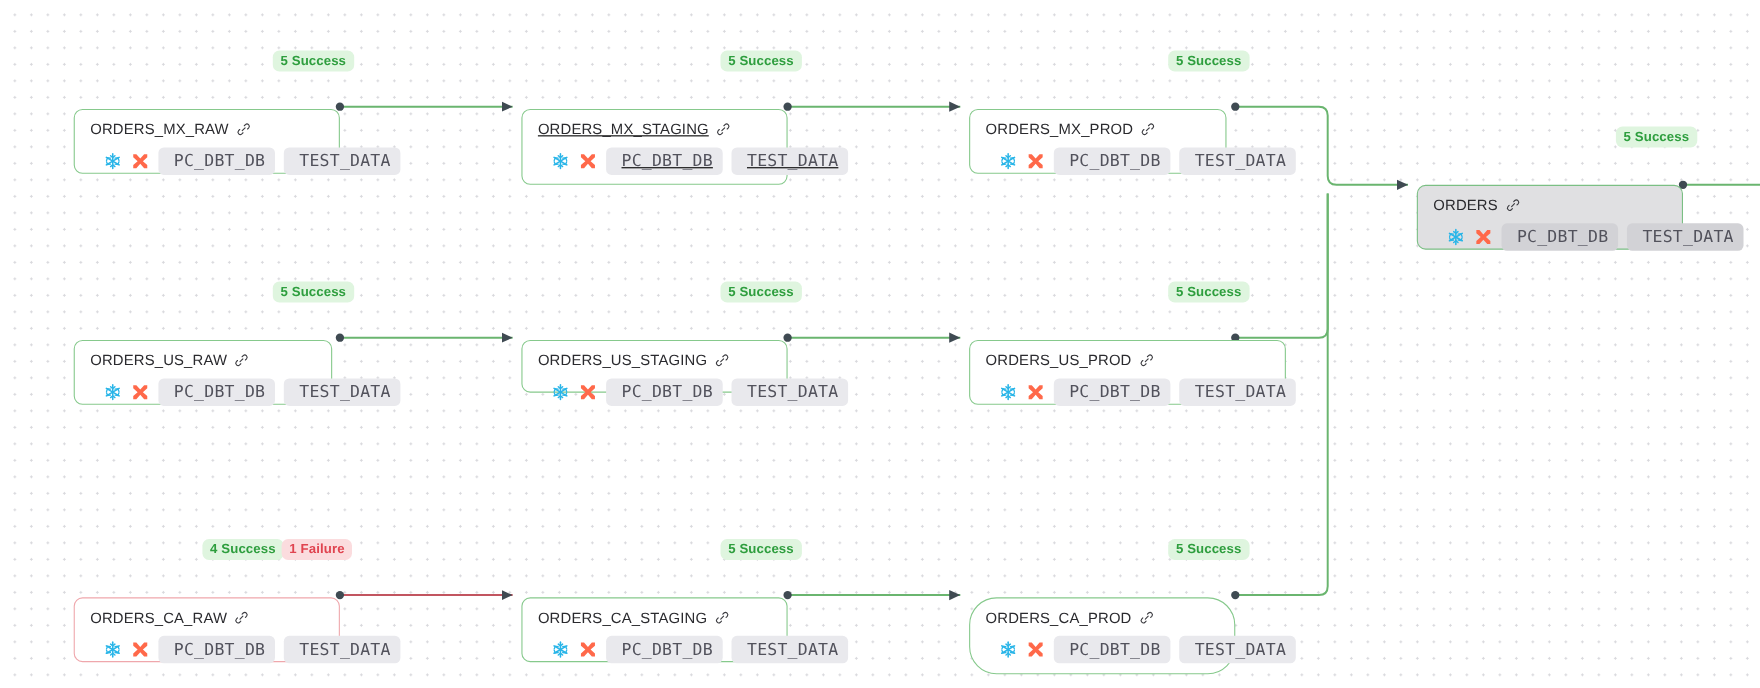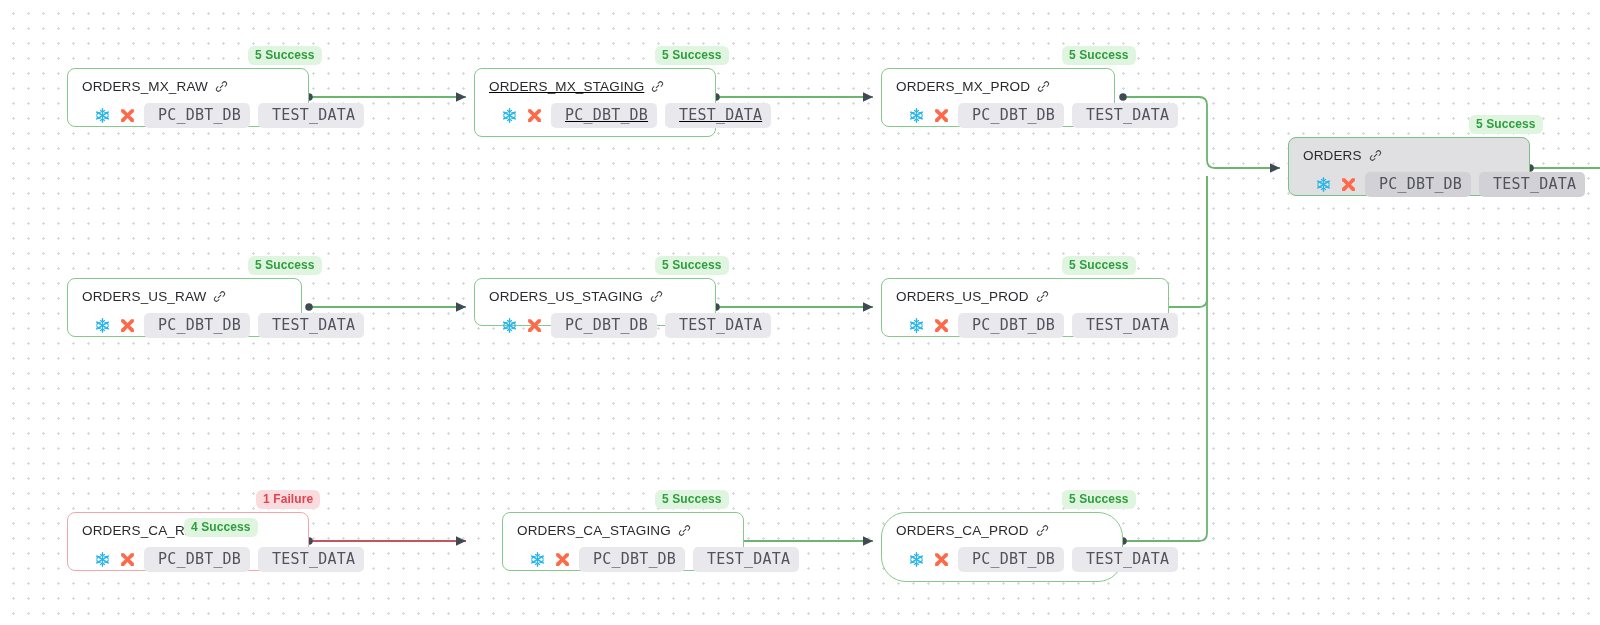--- a/index.html
+++ b/index.html
@@ -26,20 +26,21 @@
     pointer-events: none;
   }
   .node {
     position: absolute;
     box-sizing: border-box;
     border-radius: 8px;
     background: #ffffff;
     border: 1px solid #86c98c;
     padding: 10px 14px 11px 14px;
     z-index: 4;
+    margin-top: 31px;
   }
   .node.failed {
     border-color: #efa7ac;
   }
   .node.selected {
     background: #e0e0e2;
     border: 1px solid #7bbf84;
   }
   .node-title-row {
     display: flex;
@@ -425,21 +426,21 @@
           <span class="dbt-icon">
             <svg viewBox="0 0 24 24" width="17" height="17">
               <path d="M3.0 3.0 L7.0 3.0 L12 8.6 L17 3.0 L21 3.0 L21 7.0 L15.4 12 L21 17 L21 21 L17 21 L12 15.4 L7 21 L3 21 L3 17 L8.6 12 L3 7.0 Z" fill="#ff694a"></path>
               <circle cx="12" cy="12" r="1.9" fill="#ff694a"></circle>
             </svg>
           </span>
           <span class="tag">PC_DBT_DB</span>
           <span class="tag">TEST_DATA</span>
         </div>
       </div>
-      <div class="node" style="left: 502px; top: 512px; width: 242px; height: 59px;">
+      <div class="node" style="left: 474px; top: 512px; width: 242px; height: 59px;">
         <div class="node-title-row">
           <span class="node-title">ORDERS_CA_STAGING</span>
           <span class="link-icon">
             <svg viewBox="0 0 24 24" width="13" height="13" fill="none" stroke="#3d3d42" stroke-width="1.9" stroke-linecap="round">
               <path d="M9.6 14.4 L14.4 9.6"></path>
               <path d="M13.1 6.1 L15.0 4.2 a3.9 3.9 0 0 1 5.5 5.5 L18.6 11.6"></path>
               <path d="M10.9 17.9 L9.0 19.8 a3.9 3.9 0 0 1 -5.5 -5.5 L5.4 12.4"></path>
             </svg>
           </span>
         </div>
@@ -504,19 +505,19 @@
       </div>
     </div>
   <div id="badges-root">
       <div class="badge success" style="left: 248px; top: 46px;">5 Success</div>
       <div class="badge success" style="left: 655px; top: 46px;">5 Success</div>
       <div class="badge success" style="left: 1062px; top: 46px;">5 Success</div>
       <div class="badge success" style="left: 1469px; top: 115px;">5 Success</div>
       <div class="badge success" style="left: 248px; top: 256px;">5 Success</div>
       <div class="badge success" style="left: 655px; top: 256px;">5 Success</div>
       <div class="badge success" style="left: 1062px; top: 256px;">5 Success</div>
-      <div class="badge success" style="left: 184px; top: 518px;">4 Success</div>
+      <div class="badge success" style="left: 184px; top: 490px;">4 Success</div>
       <div class="badge failure" style="left: 256px; top: 490px;">1 Failure</div>
       <div class="badge success" style="left: 655px; top: 490px;">5 Success</div>
       <div class="badge success" style="left: 1062px; top: 490px;">5 Success</div>
     </div>
 
 </div>
 
 </body></html>

